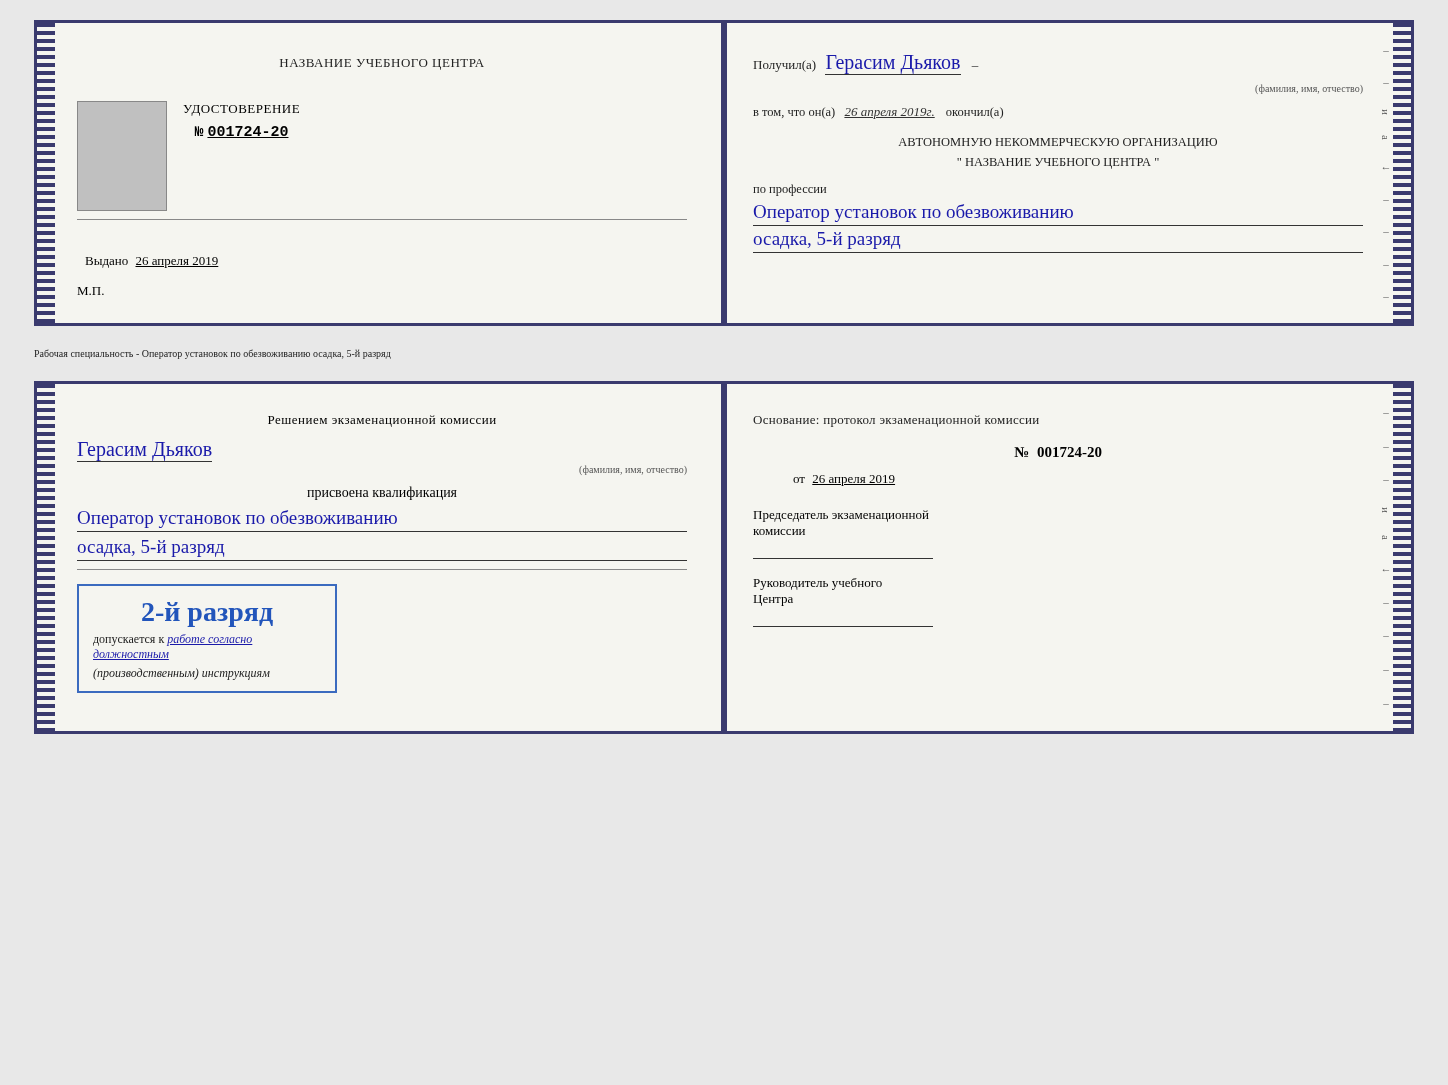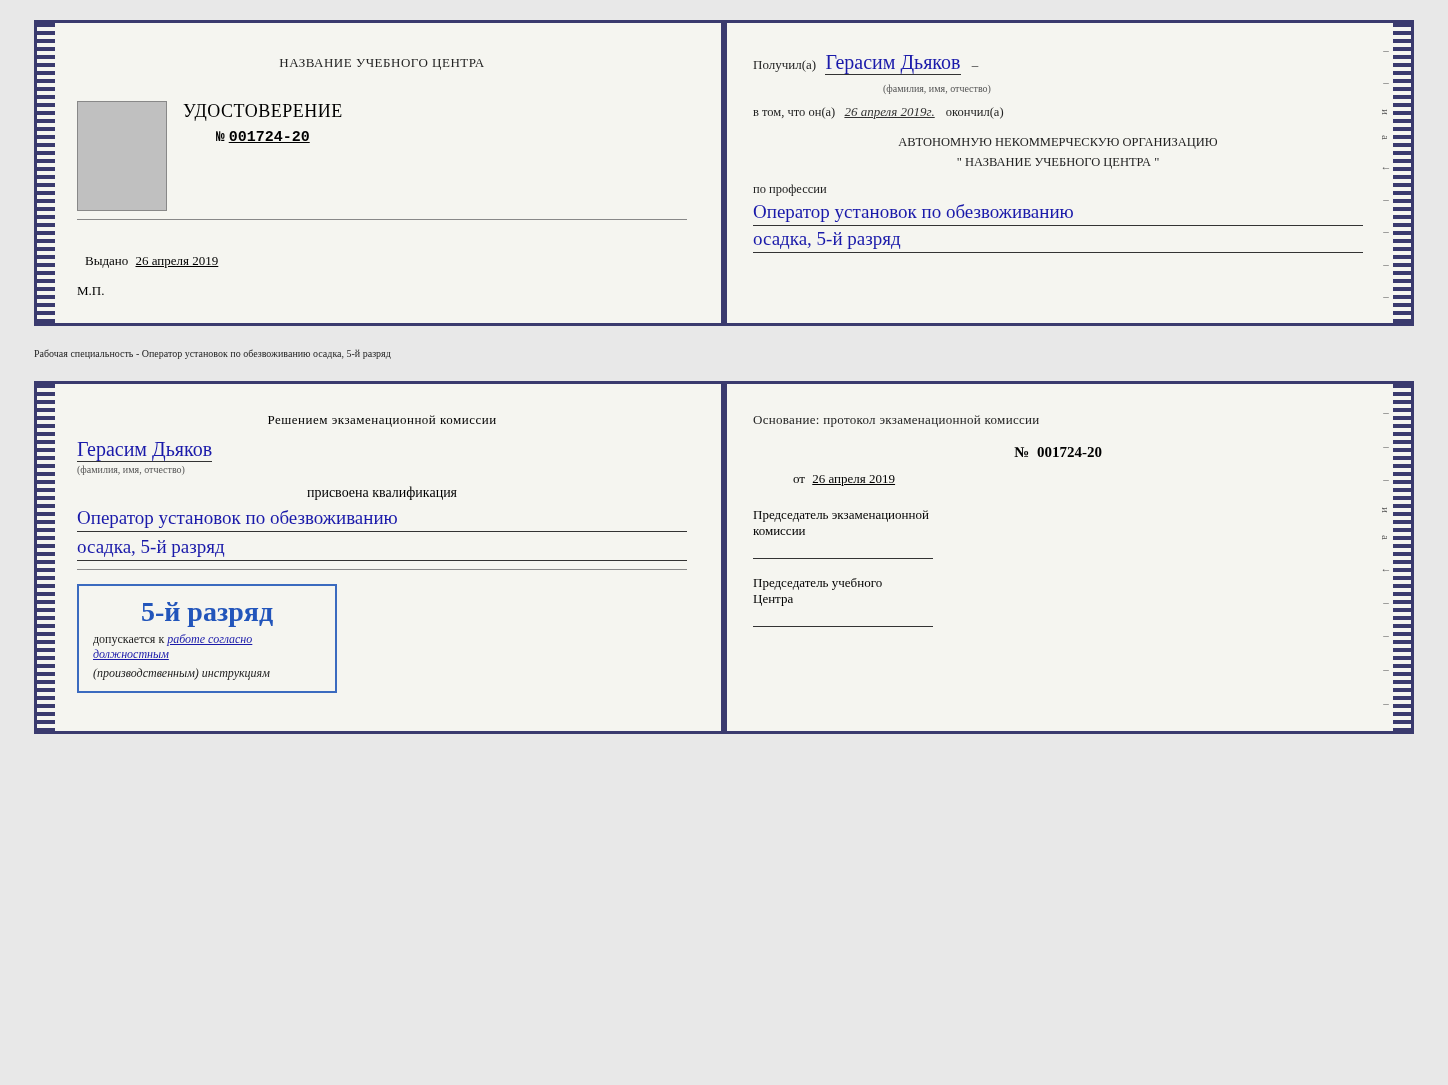--- a/index.html
+++ b/index.html
@@ -104,21 +104,21 @@
       vertical-align: top;
       margin-right: 16px;
     }
 
     .cert-info {
       display: inline-block;
       vertical-align: top;
     }
 
     .cert-title {
-      font-size: 18px;
+      font-size: 13px;
       text-align: left;
       letter-spacing: 0.5px;
       margin-bottom: 6px;
     }
 
     .cert-number {
       font-size: 15px;
       text-align: center;
       font-weight: bold;
     }
@@ -151,21 +151,21 @@
       font-size: 20px;
       color: #1a1aaa;
       border-bottom: 1px solid #333;
       display: inline-block;
       margin-bottom: 2px;
     }
 
     .field-label {
       font-size: 10px;
       color: #555;
-      text-align: left;
+      text-align: right;
       display: block;
       margin-bottom: 8px;
     }
 
     .body-text {
       font-size: 12.5px;
       color: #222;
       line-height: 1.5;
       margin-bottom: 6px;
     }
@@ -400,21 +400,21 @@
       <span class="field-label">(фамилия, имя, отчество)</span>
 
       <div class="assigned-text">присвоена квалификация</div>
 
       <span class="qualification-hw">Оператор установок по обезвоживанию</span>
       <span class="qualification-hw">осадка, 5-й разряд</span>
 
       <div class="divider"></div>
 
       <div class="stamp-box">
-        <span class="stamp-rank">5-й разряд</span>
+        <span class="stamp-rank">2-й разряд</span>
         <div class="stamp-desc">
           <span>допускается к</span>
           <span style="text-decoration:underline;font-style:italic;color:#1a1aaa;font-family:'Segoe Script','Comic Sans MS',cursive;">работе согласно должностным</span>
         </div>
         <div class="stamp-desc stamp-desc-italic">(производственным) инструкциям</div>
       </div>
     </div>
   </div>
 
   <div class="doc-right">
@@ -431,21 +431,21 @@
         <span style="text-decoration:underline;margin-left:4px;">26 апреля 2019</span>
       </div>
 
       <div class="signature-block">
         <div>Председатель экзаменационной</div>
         <div>комиссии</div>
         <div class="signature-line"></div>
       </div>
 
       <div class="signature-block">
-        <div>Председатель учебного</div>
+        <div>Руководитель учебного</div>
         <div>Центра</div>
         <div class="signature-line"></div>
       </div>
     </div>
 
     <div style="position:absolute;right:20px;top:0;bottom:0;display:flex;flex-direction:column;justify-content:space-evenly;align-items:center;width:10px;">
       <span style="font-size:11px;color:#555;">–</span>
       <span style="font-size:11px;color:#555;">–</span>
       <span style="font-size:11px;color:#555;">–</span>
       <span style="font-size:11px;color:#555;writing-mode:vertical-rl;">и</span>

